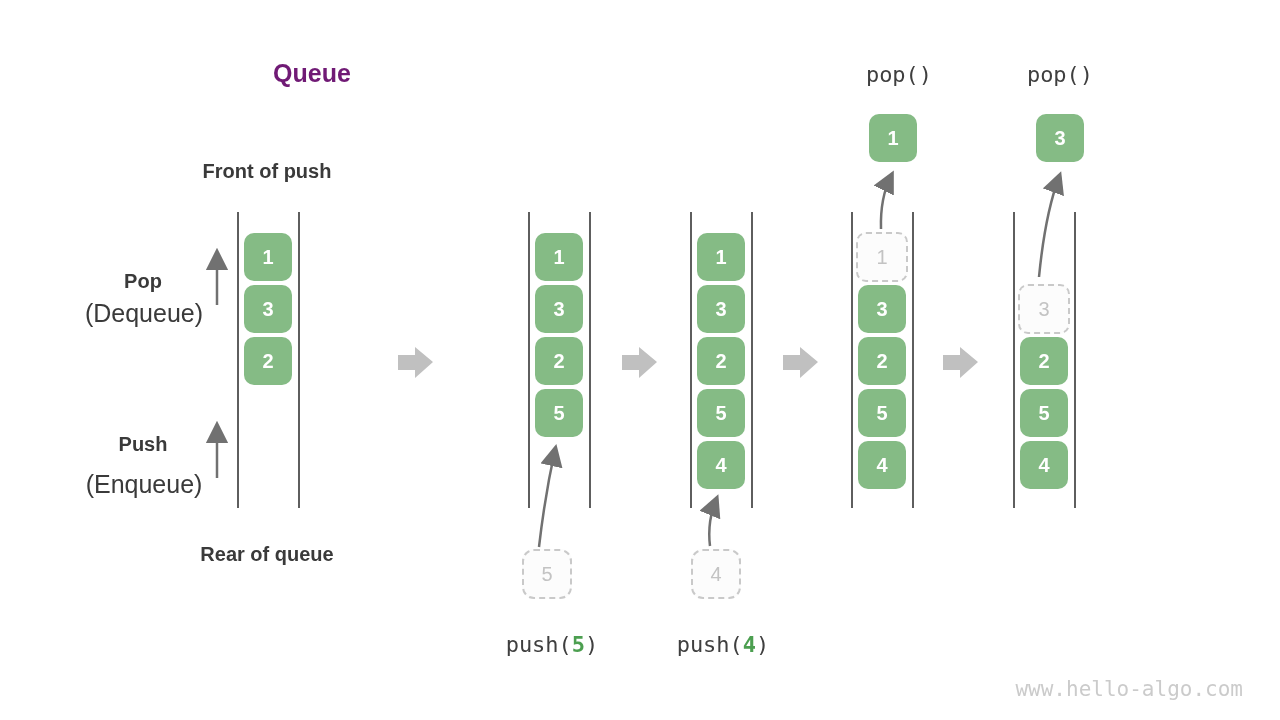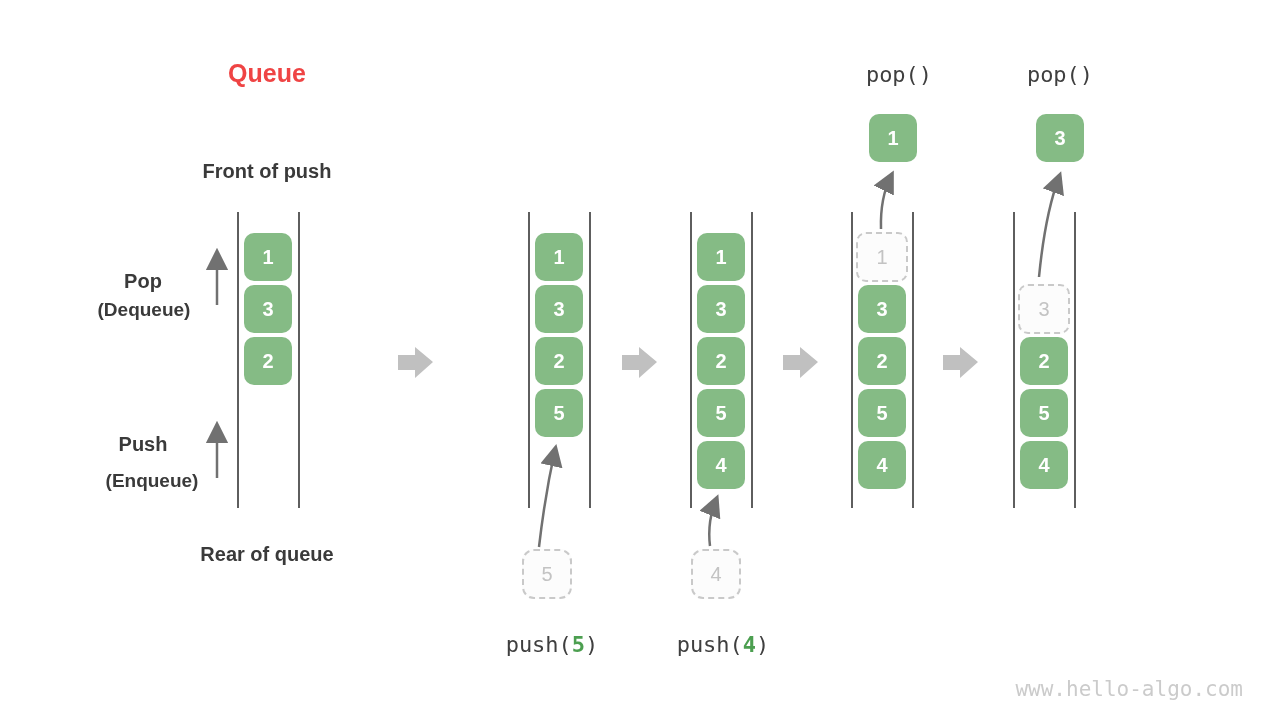--- a/index.html
+++ b/index.html
@@ -2,23 +2,23 @@
 <html><head>
 <meta charset="utf-8">
 <style>
   html,body{margin:0;padding:0;background:#ffffff;}
   #stage{
     position:relative;width:1280px;height:720px;background:#ffffff;overflow:hidden;
     font-family:"Liberation Sans",sans-serif;
   }
   .abs{position:absolute;}
   .ctr{transform:translateX(-50%);white-space:nowrap;}
-  .title{font-size:25px;font-weight:bold;color:#ef4444;}
+  .title{font-size:25px;font-weight:bold;color:#701a75;margin-left:45px;}
   .lbl-bold{font-size:20px;font-weight:bold;color:#3A3A3A;}
-  .lbl-reg{font-size:19px;font-weight:700;color:#3A3A3A;}
+  .lbl-reg{font-size:25px;font-weight:400;color:#3A3A3A;}
   .code{font-family:"DejaVu Sans Mono",monospace;font-size:22px;color:#3F3F3F;}
   .code .arg{color:#4C9F50;font-weight:bold;}
   .vline{position:absolute;width:2px;top:212px;height:296px;background:#5E5E5E;}
   .cell{
     position:absolute;width:48px;height:48px;border-radius:10px;background:#85BB85;
     color:#ffffff;font-weight:bold;font-size:20px;display:flex;align-items:center;
     justify-content:center;box-sizing:border-box;
   }
   .cell.dashed{
     background:#FCFCFC;border:2px dashed #C9C9C9;color:#C3C3C3;font-weight:500;
@@ -54,21 +54,21 @@
     <polygon points="622,355 639,355 639,347 657,362 639,378 639,370 622,370" fill="#C0C0C0"></polygon>
     <polygon points="783,355 800,355 800,347 818,362 800,378 800,370 783,370" fill="#C0C0C0"></polygon>
     <polygon points="943,355 960,355 960,347 978,362 960,378 960,370 943,370" fill="#C0C0C0"></polygon>
   </svg>
 
   <div class="abs ctr title" style="left:267px;top:59px">Queue</div>
   <div class="abs ctr lbl-bold" style="left:267px;top:160px">Front of push</div>
   <div class="abs ctr lbl-bold" style="left:143px;top:270px">Pop</div>
   <div class="abs ctr lbl-reg" style="left:144px;top:299px">(Dequeue)</div>
   <div class="abs ctr lbl-bold" style="left:143px;top:433px">Push</div>
-  <div class="abs ctr lbl-reg" style="left:152px;top:470px">(Enqueue)</div>
+  <div class="abs ctr lbl-reg" style="left:144px;top:470px">(Enqueue)</div>
   <div class="abs ctr lbl-bold" style="left:267px;top:543px">Rear of queue</div>
 
   <div class="abs ctr code" style="left:899px;top:62px">pop()</div>
   <div class="abs ctr code" style="left:1060px;top:62px">pop()</div>
 
   <div class="cell" style="left:869px;top:114px">1</div>
   <div class="cell" style="left:1036px;top:114px">3</div>
 
   <div class="vline" style="left:237px"></div>
   <div class="vline" style="left:298px"></div>

